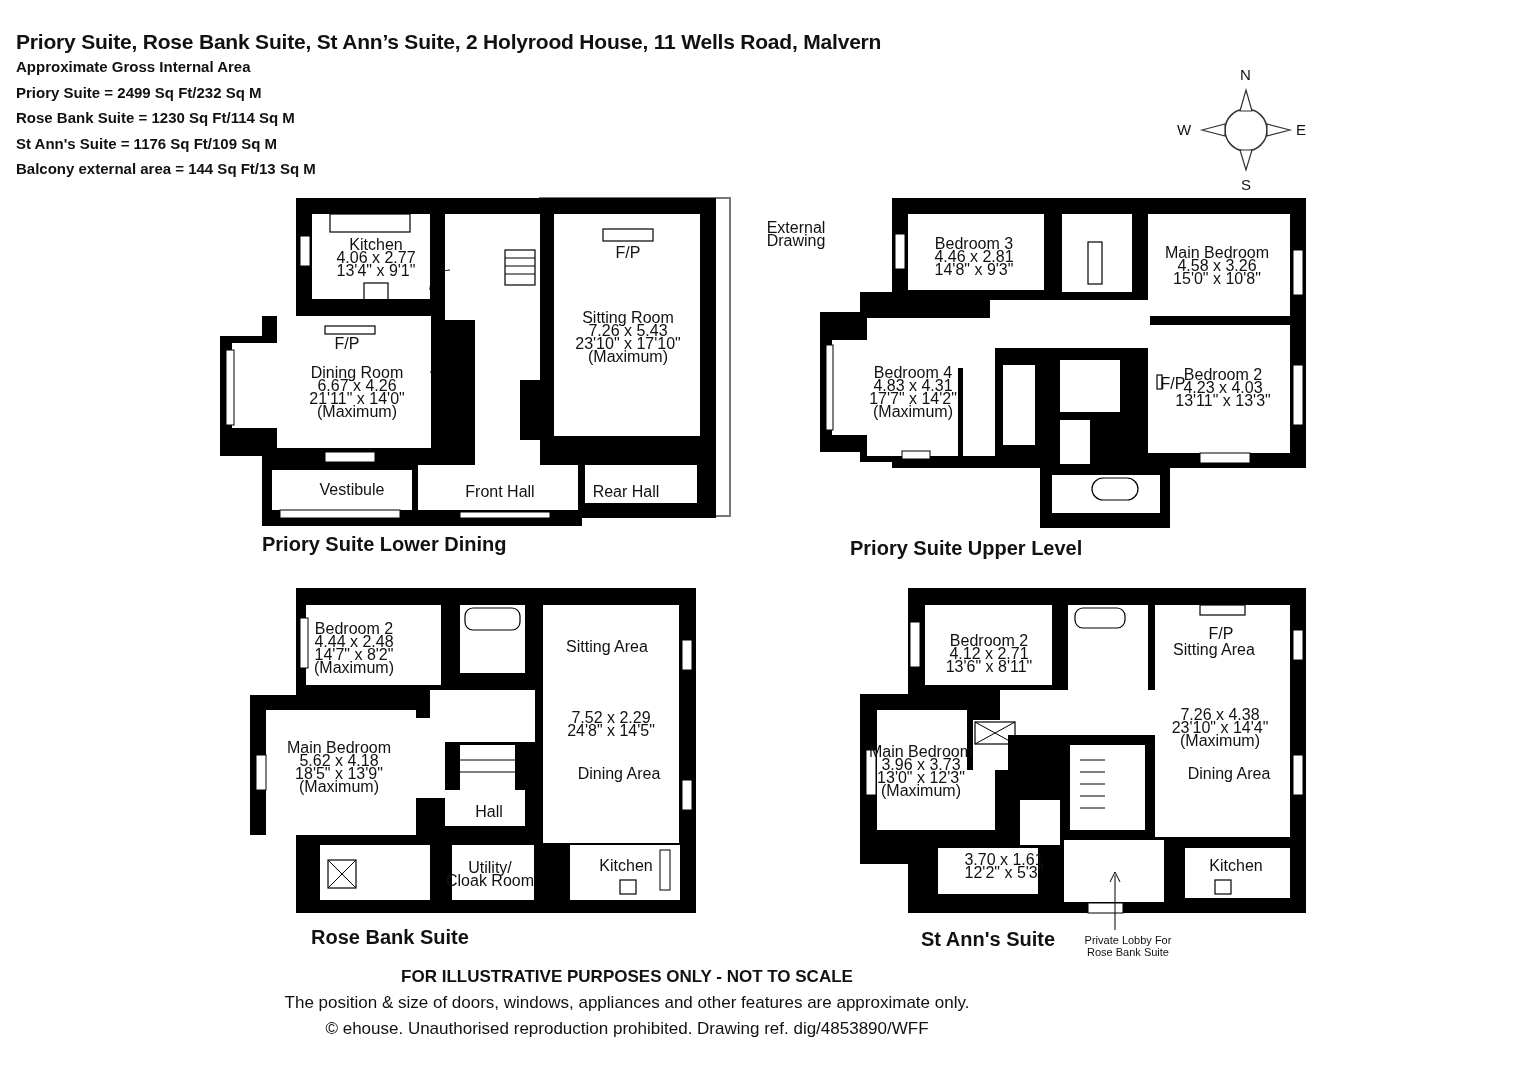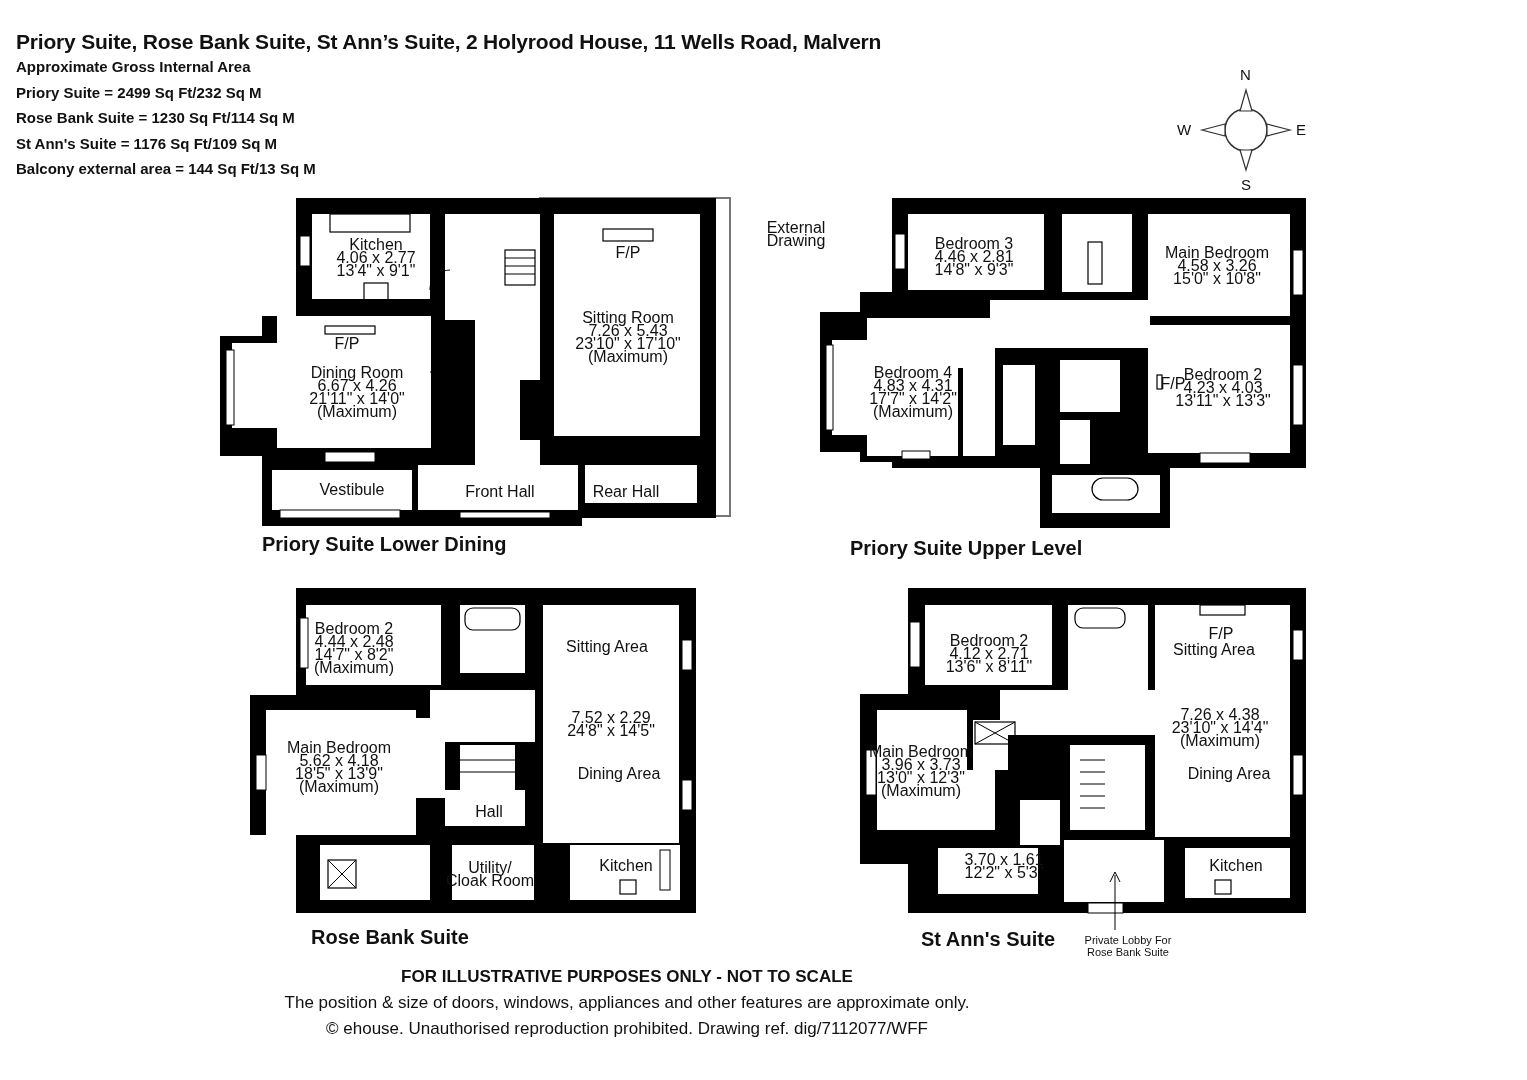--- a/index.html
+++ b/index.html
@@ -336,13 +336,13 @@
 <div class="rlabel" style="left:1229px;top:767px">Dining Area</div>
 <div class="rlabel" style="left:1236px;top:859px">Kitchen</div>
 <div class="plan-title" style="left:921px;top:928px">St Ann's Suite</div>
 <div class="rlabel small" style="left:1128px;top:934px">
   <div>Private Lobby For</div>
     <div>Rose Bank Suite</div>
 </div>
 
 <div class="footer f1">FOR ILLUSTRATIVE PURPOSES ONLY - NOT TO SCALE</div>
 <div class="footer f2">The position &amp; size of doors, windows, appliances and other features are approximate only.</div>
-<div class="footer f3">© ehouse. Unauthorised reproduction prohibited. Drawing ref. dig/7112077/WFF</div>
+<div class="footer f3">© ehouse. Unauthorised reproduction prohibited. Drawing ref. dig/4853890/WFF</div>
 
 </body></html>

